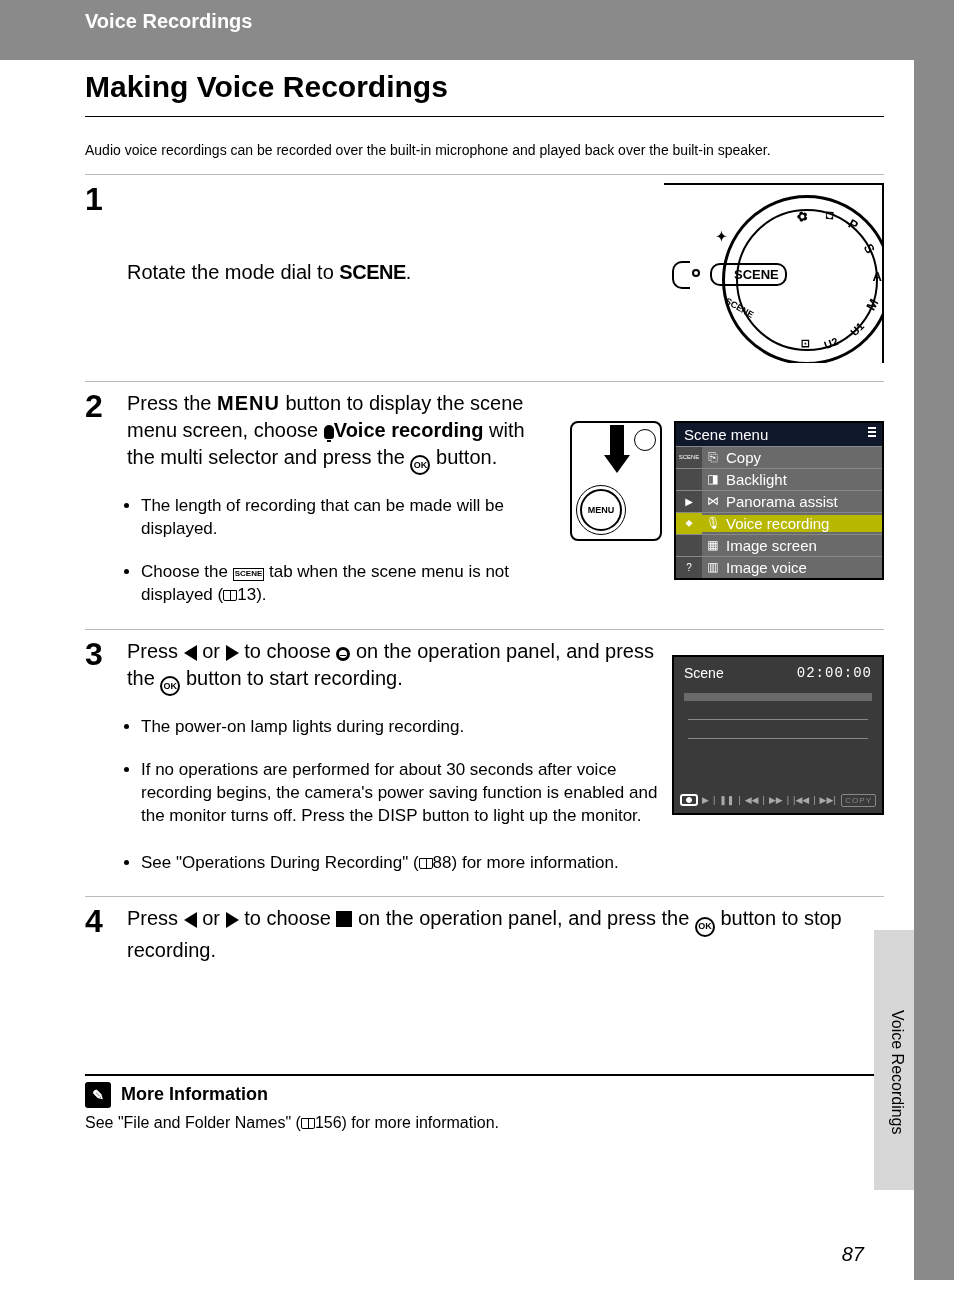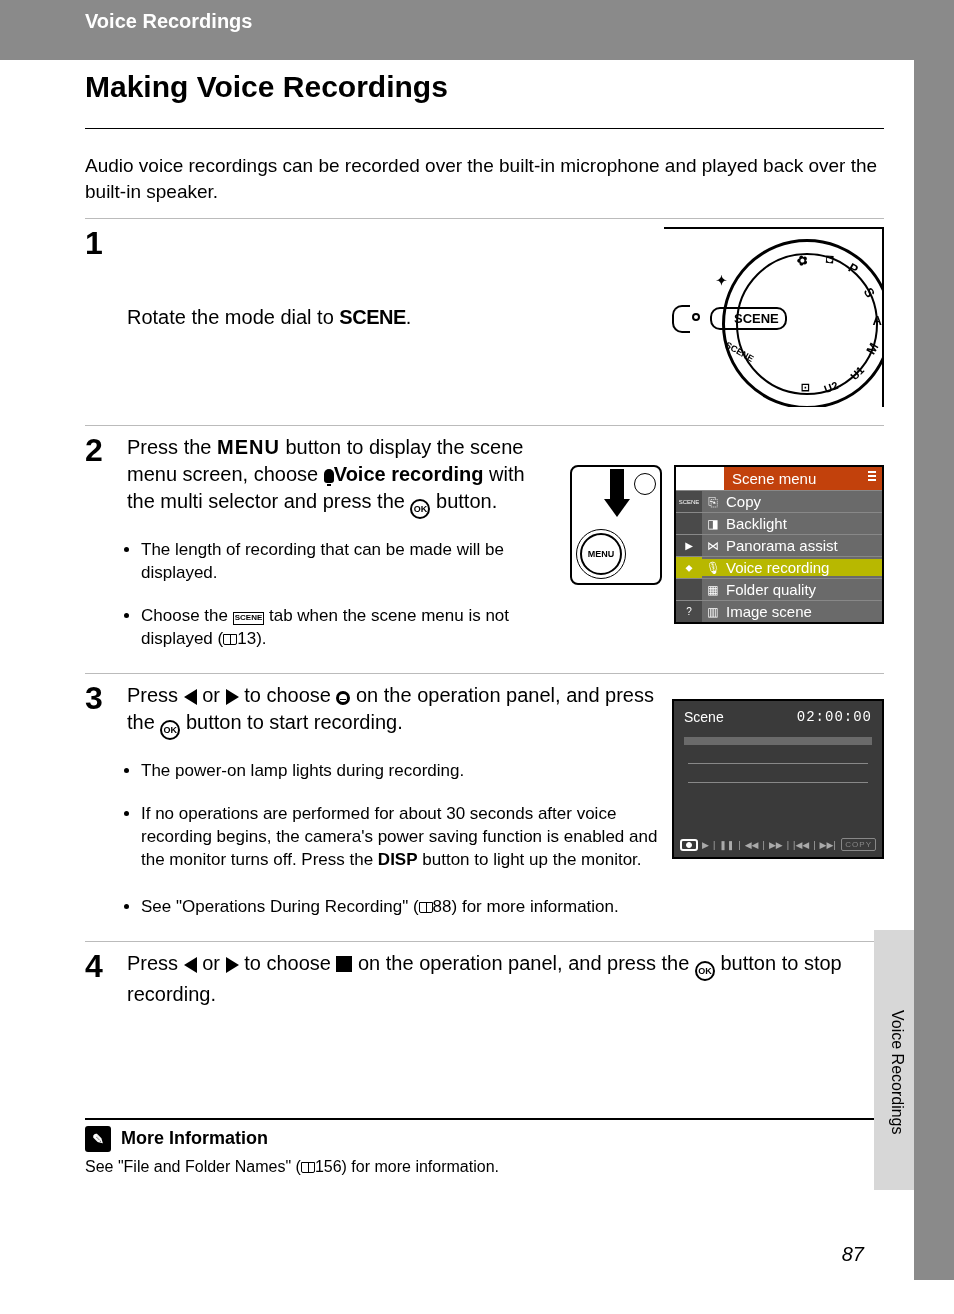--- a/index.html
+++ b/index.html
@@ -27,25 +27,25 @@
     font-weight: bold;
     font-size: 20px;
   }
   .content {
     padding: 0 30px 0 85px;
   }
   .title {
     font-size: 30px;
     font-weight: bold;
     margin-top: 10px;
-    padding-bottom: 24px;
+    padding-bottom: 12px;
     border-bottom: 1px solid #000;
   }
   .intro {
-    font-size: 19px;
+    font-size: 14px;
     margin-top: 24px;
     line-height: 1.35;
   }
   .step {
     border-top: 1px solid #bbb;
     margin-top: 18px;
     padding-top: 8px;
     display: flex;
     gap: 18px;
   }
@@ -58,21 +58,21 @@
     line-height: 1;
   }
   .step-body { flex: 1; }
   .step-head {
     font-size: 20px;
     line-height: 1.35;
   }
   .step-head strong { font-weight: bold; }
   .scene-word { font-family: 'Arial Black', Arial; font-weight: 900; letter-spacing: -0.5px; }
   .menu-word { font-family: 'Arial Narrow', Arial; font-weight: bold; letter-spacing: 1px; }
-  .disp-word { font-family: 'Arial Black', Arial; font-weight: 700; }
+  .disp-word { font-family: 'Arial Black', Arial; font-weight: 400; }
   .bullets { margin-top: 8px; padding-left: 14px; }
   .bullets li {
     font-size: 17px;
     line-height: 1.35;
     margin-bottom: 4px;
     list-style: disc;
     margin-top: 20px;
   }
   .step-figure {
     flex-shrink: 0;
@@ -261,24 +261,23 @@
   }
 
   
   .scene-menu{
     width:210px;
     font-size:15px;
     color:#fff;
     border:2px solid #000;
   }
   .scene-menu .sm-title{
-    background:#c2410c;
+    background:#0f172a;
     padding:3px 24px 3px 8px;
     position:relative;
-    margin-left:48px;
   }
   .scene-menu .sm-title .more{
     position:absolute;right:6px;top:4px;
     width:8px;
     display:flex;flex-direction:column;gap:2px;
   }
   .scene-menu .sm-title .more span{height:2px;background:#fff;}
   .scene-menu .sm-row{
     display:flex;align-items:center;
     background:#6a6a6a;
@@ -485,28 +484,28 @@
                 <div class="sm-side">⬥</div>
                 <div class="sm-label-wrap">
                     <div class="sm-ico">🎙</div>
                     <div class="sm-label">Voice recording</div>
                   </div>
               </div>
               <div class="sm-row">
                 <div class="sm-side"></div>
                 <div class="sm-label-wrap">
                     <div class="sm-ico">▦</div>
-                    <div class="sm-label">Folder quality</div>
+                    <div class="sm-label">Image screen</div>
                   </div>
               </div>
               <div class="sm-row">
                 <div class="sm-side">?</div>
                 <div class="sm-label-wrap">
                     <div class="sm-ico">▥</div>
-                    <div class="sm-label">Image scene</div>
+                    <div class="sm-label">Image voice</div>
                   </div>
               </div>
             </div>
           </div>
         </div>
       </div>
     </div>
 
     <div class="step">
       <div class="step-num">3</div>

